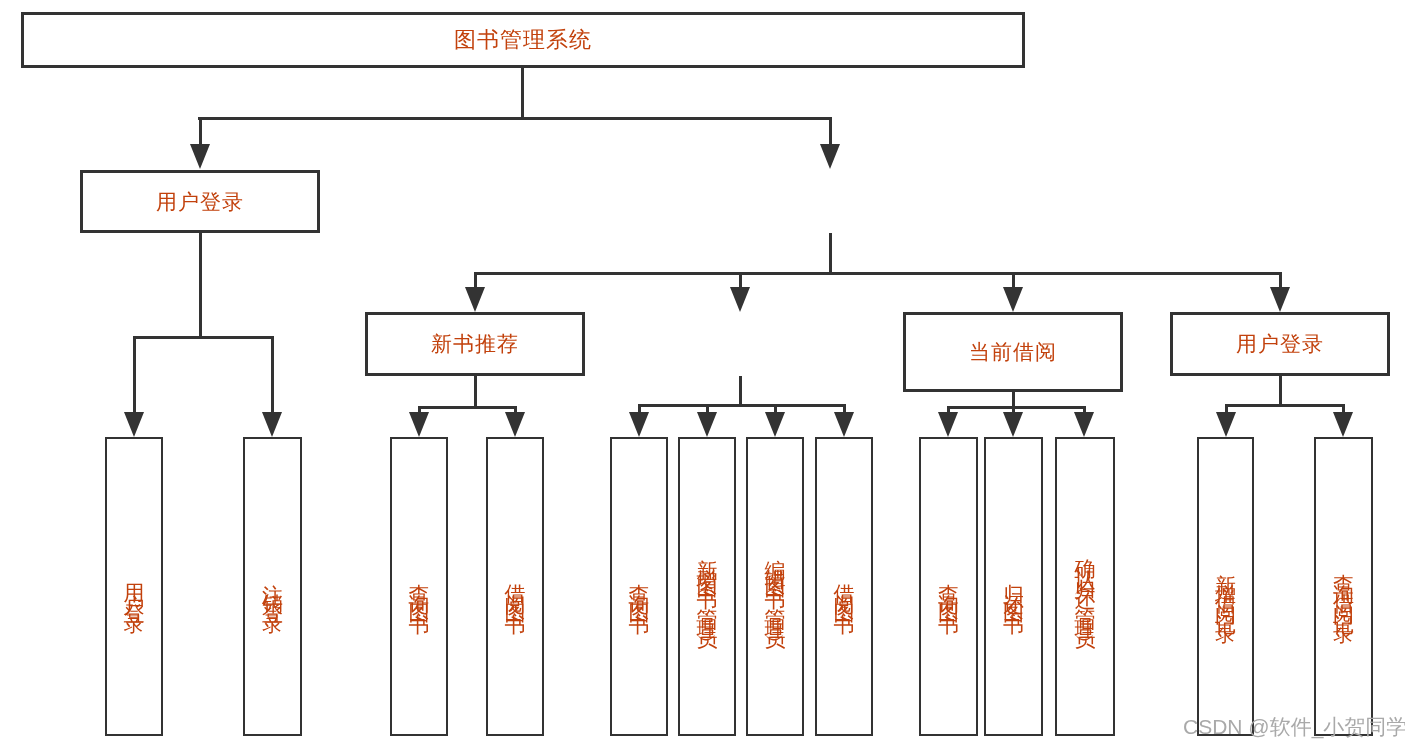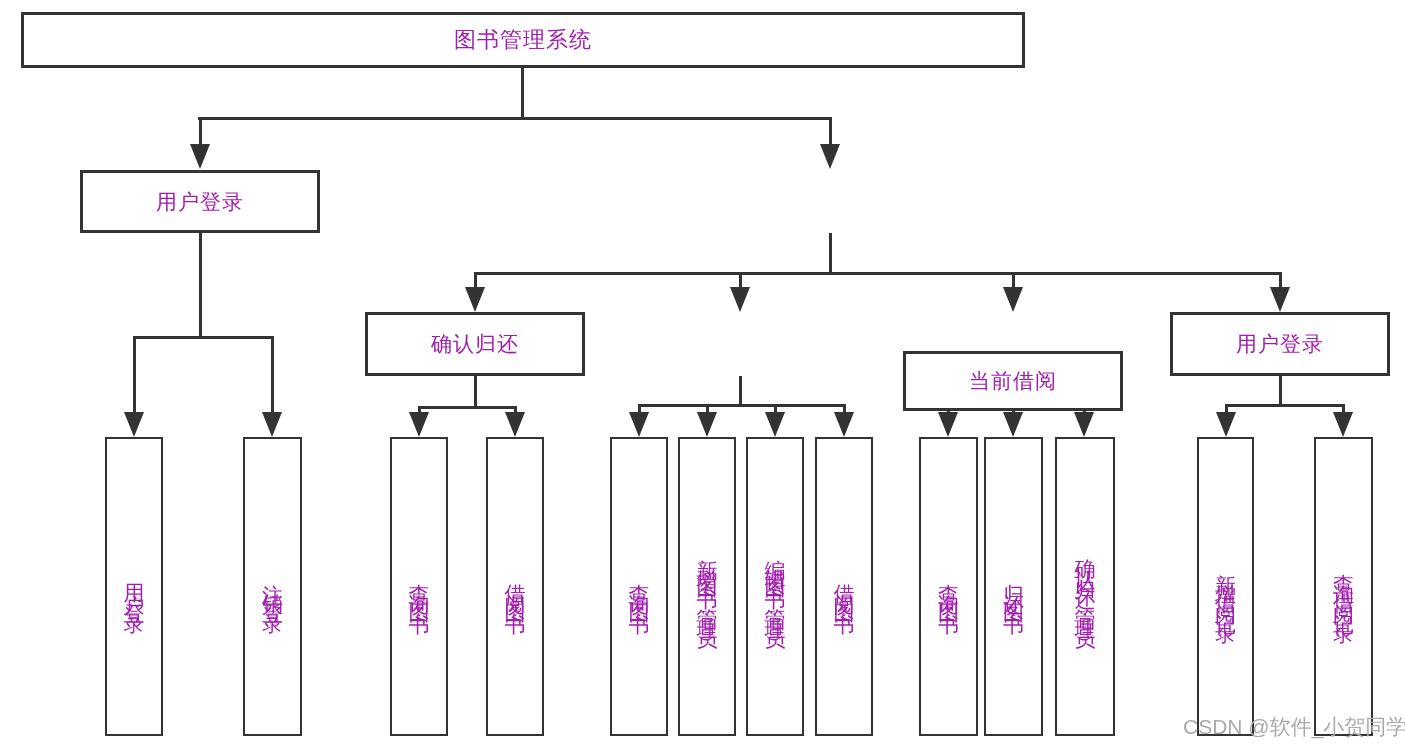--- a/index.html
+++ b/index.html
@@ -12,21 +12,21 @@
     overflow: hidden;
   }
   .node {
     position: absolute;
     box-sizing: border-box;
     border: 3px solid #333333;
     background: #ffffff;
     display: flex;
     align-items: center;
     justify-content: center;
-    color: #a21caf;
+    color: #c2410c;
   }
   .node.lvl4 { border-width: 2px; }
   .htext {
     font-size: 21px;
     letter-spacing: 1px;
     white-space: nowrap;
   }
   .root-text { font-size: 22px; }
   .vtext {
     writing-mode: vertical-rl;
@@ -67,23 +67,23 @@
 
   <div class="node" style="left:21px; top:12px; width:1004px; height:56px;">
     <span class="htext root-text">图书管理系统</span>
   </div>
 
   <div class="node" style="left:80px; top:170px; width:240px; height:63px;">
     <span class="htext">用户登录</span>
   </div>
 
   <div class="node" style="left:365px; top:312px; width:220px; height:64px;">
-    <span class="htext">确认归还</span>
+    <span class="htext">新书推荐</span>
   </div>
-  <div class="node" style="left:903px; top:312px; width:220px; height:60px;margin-top:39px;">
+  <div class="node" style="left:903px; top:312px; width:220px; height:80px;">
     <span class="htext">当前借阅</span>
   </div>
   <div class="node" style="left:1170px; top:312px; width:220px; height:64px;">
     <span class="htext">用户登录</span>
   </div>
 
   <div class="node lvl4" style="left:105px; top:437px; width:58px; height:299px;">
     <span class="vtext">用户登录</span>
   </div>
   <div class="node lvl4" style="left:243px; top:437px; width:59px; height:299px;">

